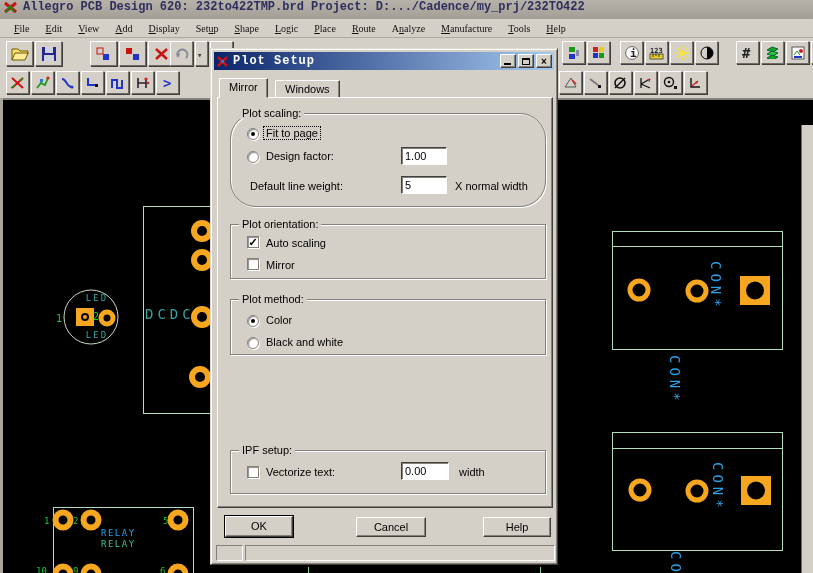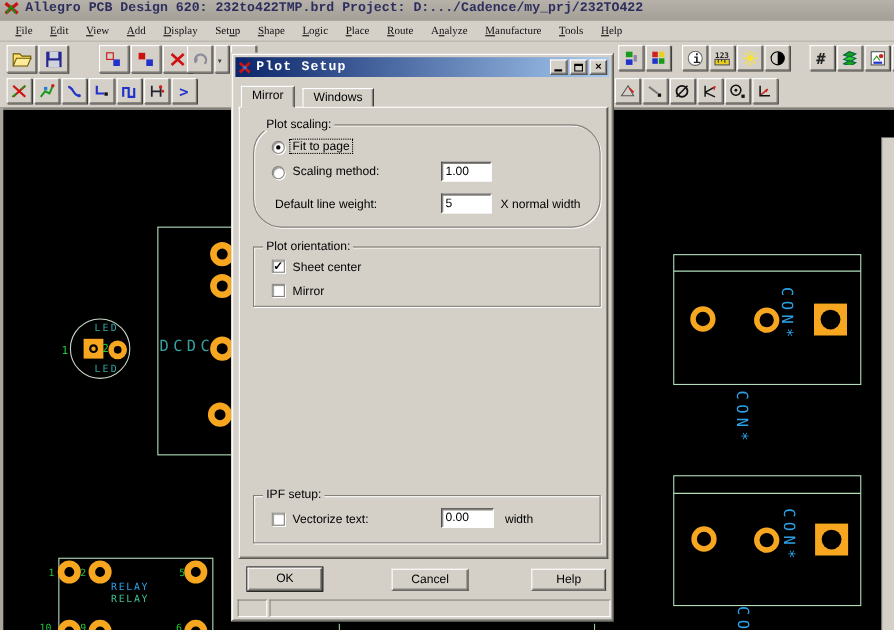--- a/index.html
+++ b/index.html
@@ -412,35 +412,42 @@
   <div class="tab" id="tab-general"><span>Mirror</span></div>
   <div class="tab" id="tab-windows"><span>Windows</span></div>
 
   <div id="tabpanel">
 
     <div class="group" style="top:15px; height:94px;border-radius:26px;">
       <span class="legend">Plot scaling:</span>
       <span class="radio checked" style="left:16px; top:14px;"></span>
       <span class="lbl focus" style="left:35px; top:13px;">Fit to page</span>
       <span class="radio" style="left:16px; top:37px;"></span>
-      <span class="lbl" style="left:35px; top:36px;">Scaling method:</span>
+      <span class="lbl" style="left:35px; top:36px;">Design factor:</span>
       <input class="tin" style="left: 170px; top: 33px; width: 46px;" value="1.00">
       <span class="lbl" style="left:19px; top:66px;">Default line weight:</span>
       <input class="tin" style="left: 170px; top: 62px; width: 46px;" value="5">
       <span class="lbl" style="left:224px; top:66px;">X normal width</span>
     </div>
 
     <div class="group" style="top:126px; height:55px;">
       <span class="legend">Plot orientation:</span>
       <span class="check" style="left:16px; top:11px;">✓</span>
-      <span class="lbl" style="left:35px; top:12px;">Sheet center</span>
+      <span class="lbl" style="left:35px; top:12px;">Auto scaling</span>
       <span class="check" style="left:16px; top:33px;"></span>
       <span class="lbl" style="left:35px; top:34px;">Mirror</span>
     </div>
 
+    <div class="group" style="top:201px; height:56px;">
+      <span class="legend">Plot method:</span>
+      <span class="radio checked" style="left:16px; top:15px;"></span>
+      <span class="lbl" style="left:35px; top:14px;">Color</span>
+      <span class="radio" style="left:16px; top:37px;"></span>
+      <span class="lbl" style="left:35px; top:36px;">Black and white</span>
+    </div>
 
 
     <div class="group" style="top:352px; height:44px;">
       <span class="legend">IPF setup:</span>
       <span class="check" style="left:16px; top:15px;"></span>
       <span class="lbl" style="left:35px; top:15px;">Vectorize text:</span>
       <input class="tin" style="left: 170px; top: 11px; width: 48px;" value="0.00">
       <span class="lbl" style="left:228px; top:15px;">width</span>
     </div>
   </div>

